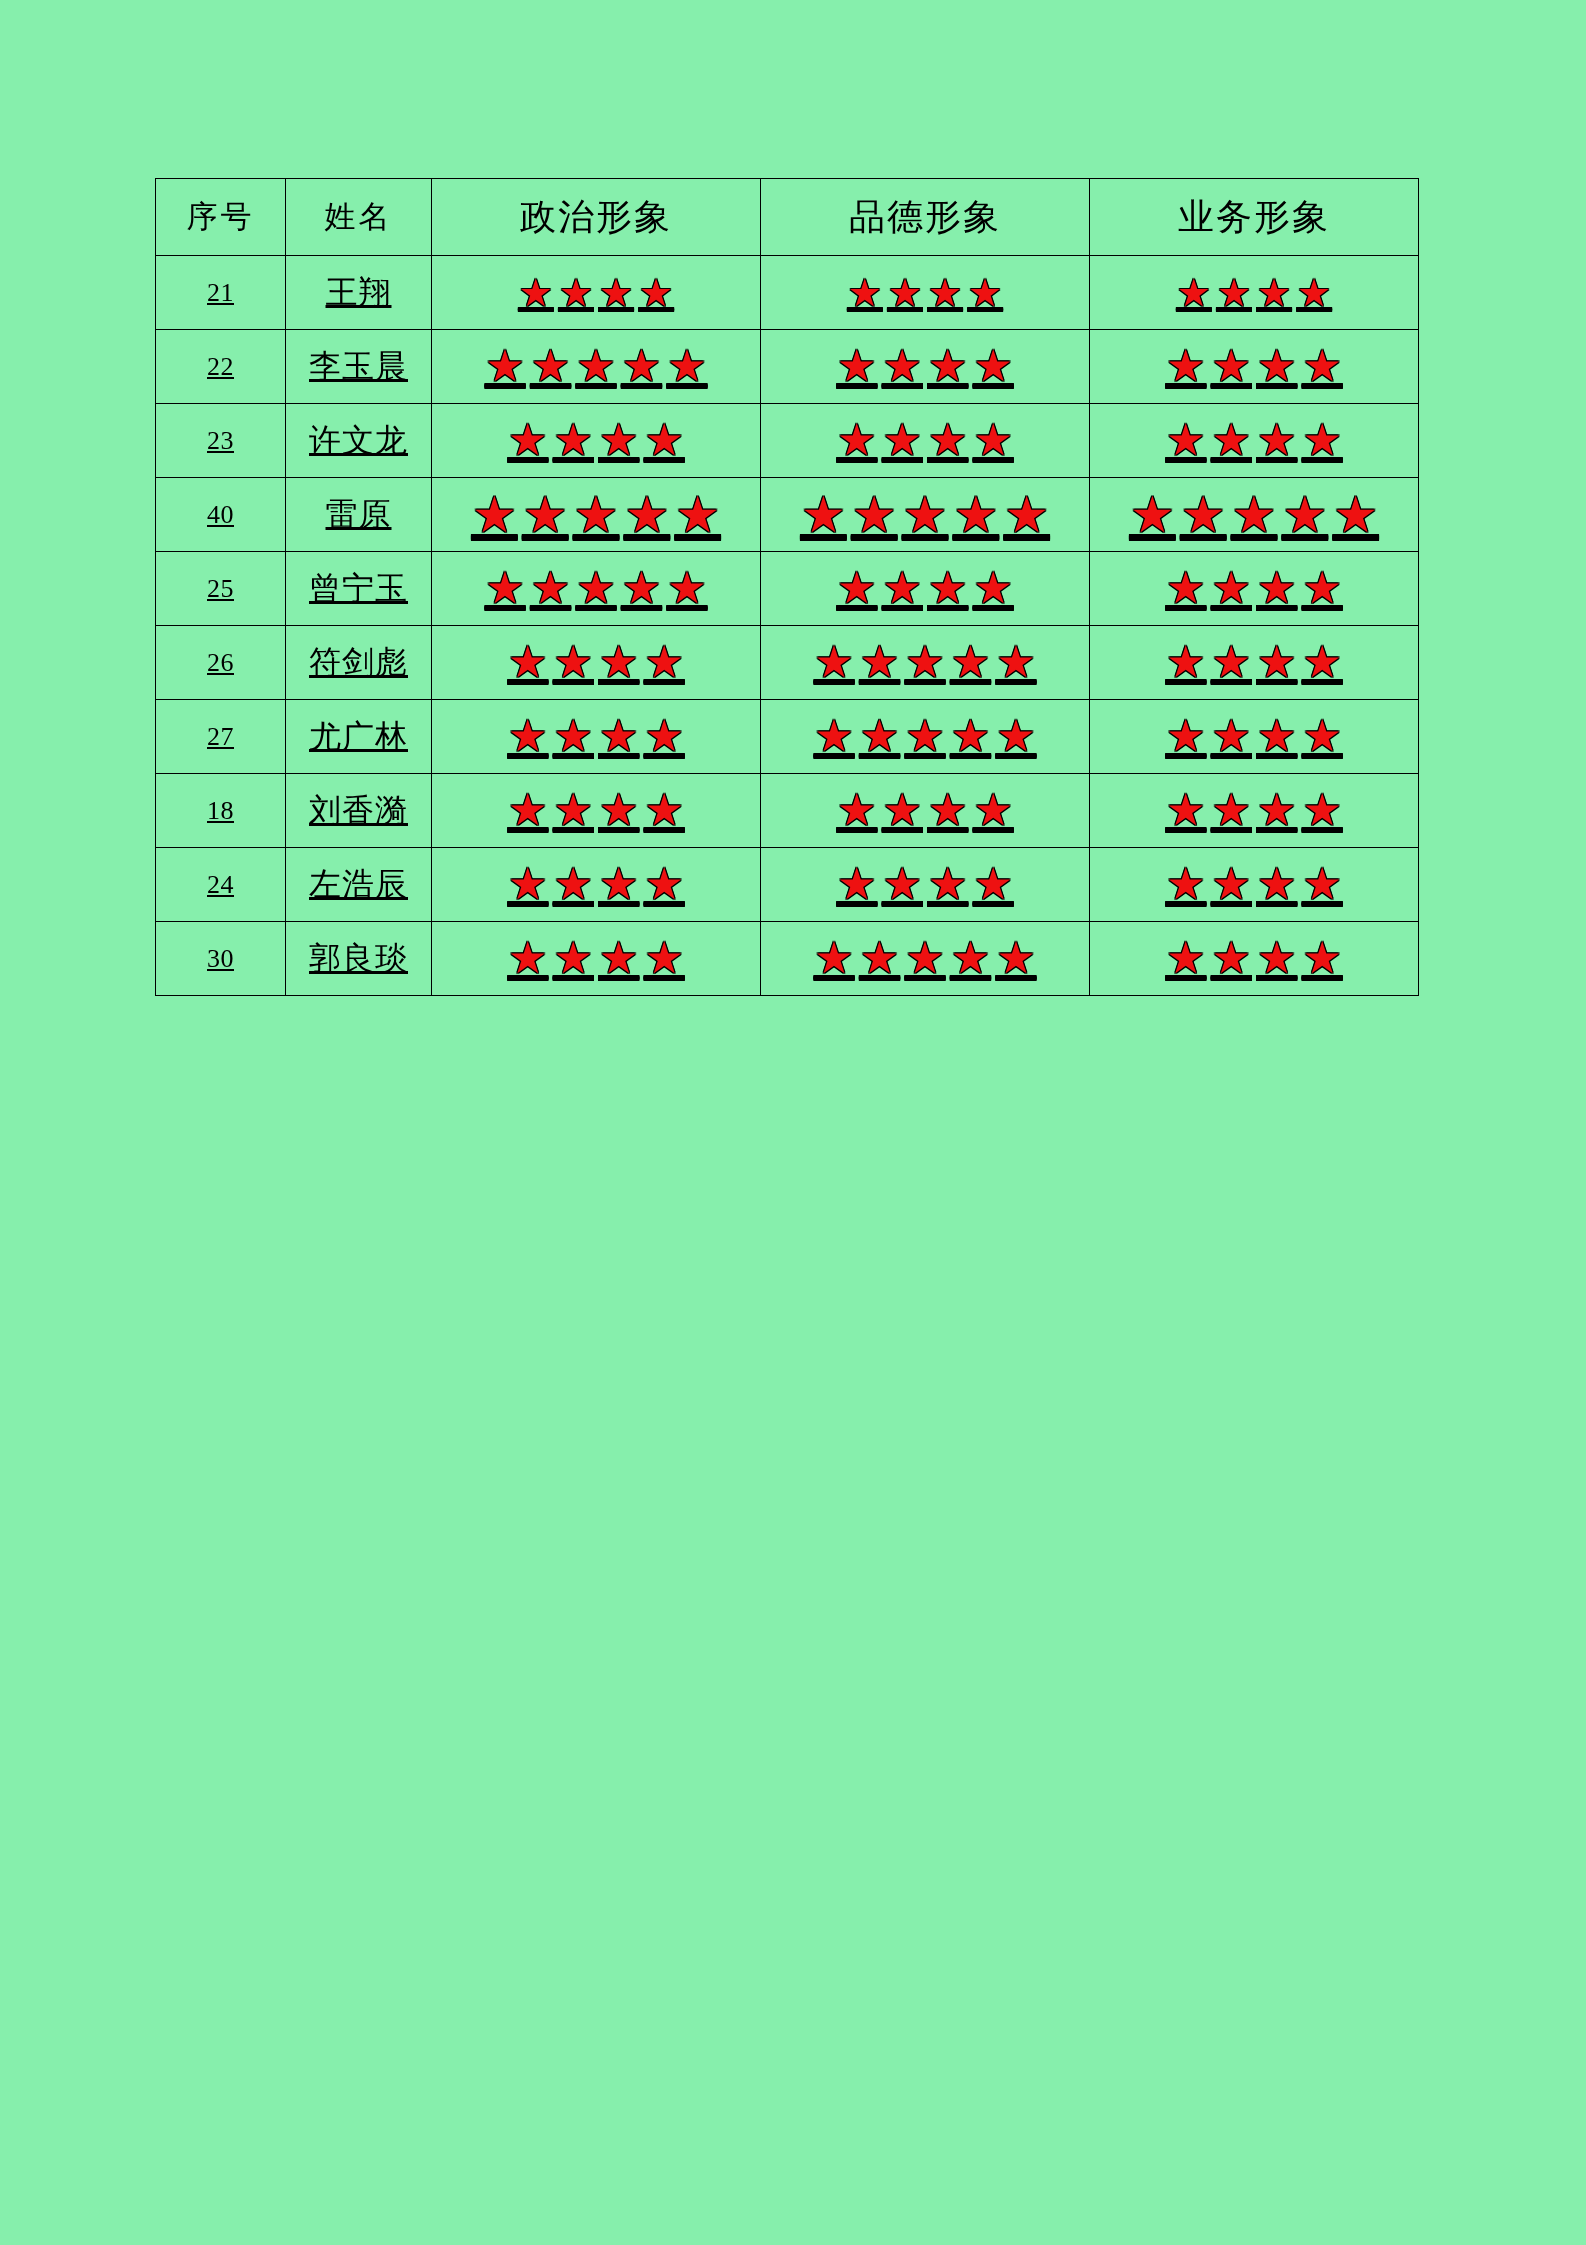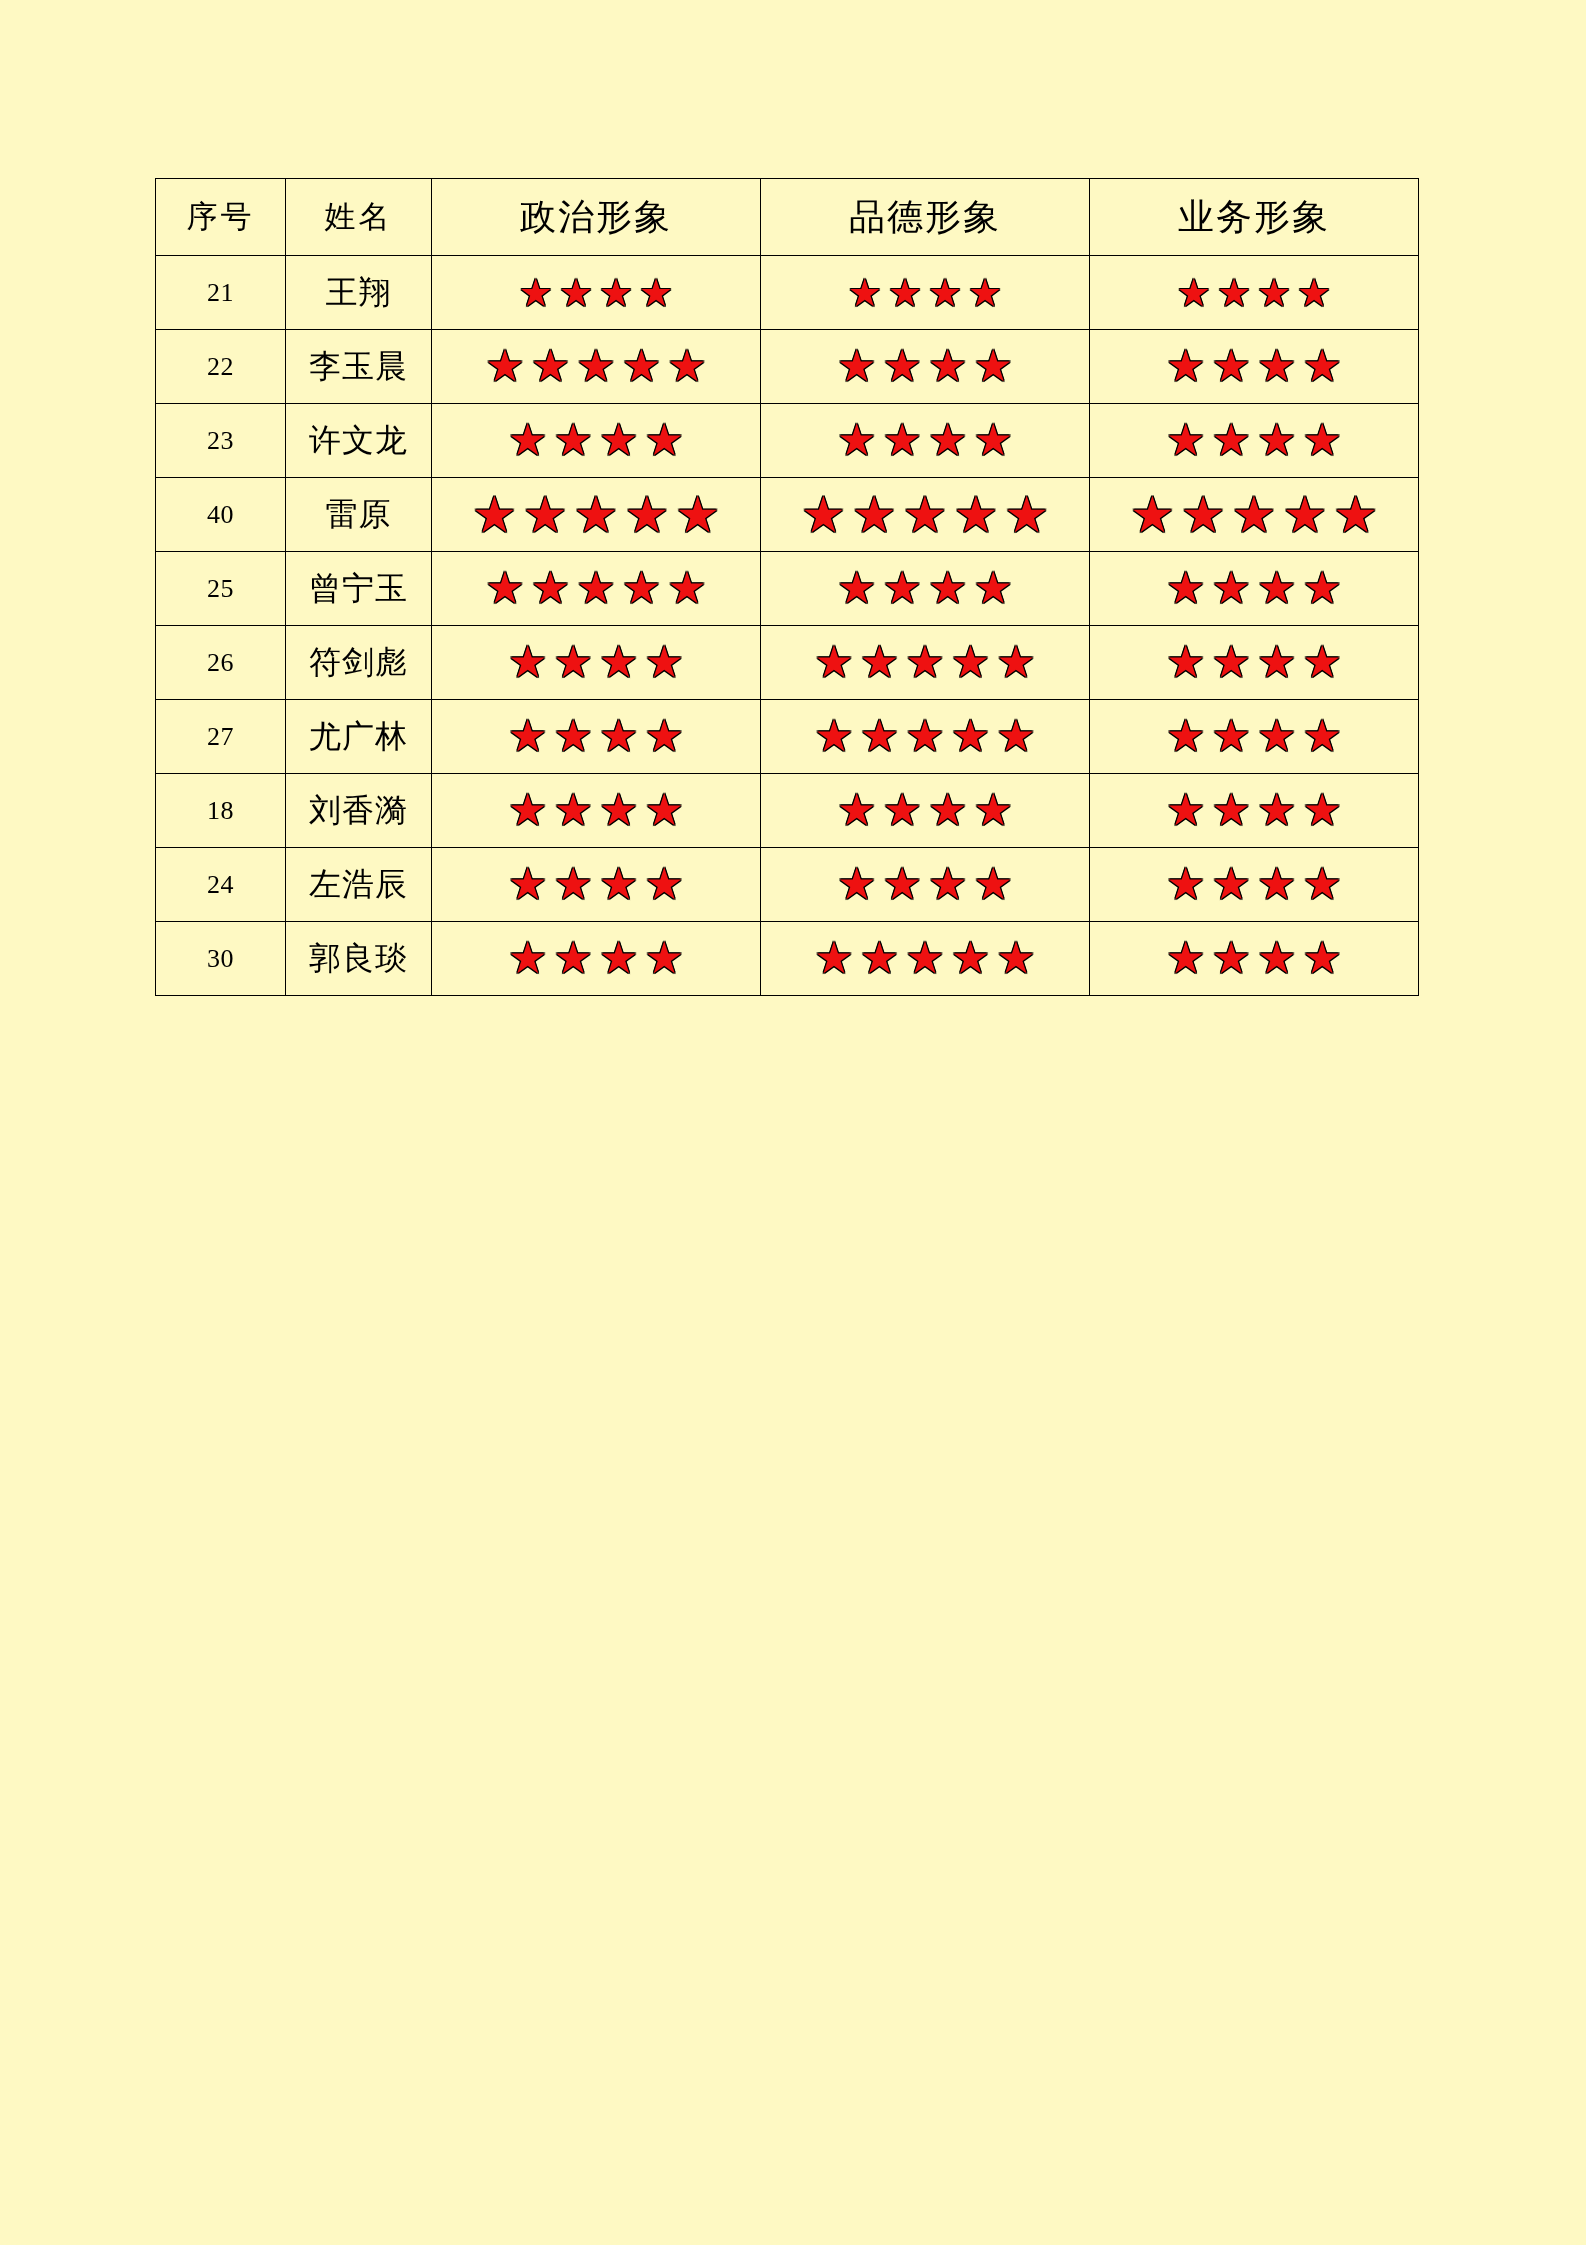--- a/index.html
+++ b/index.html
@@ -13,21 +13,21 @@
     font-family: "Liberation Serif", "DejaVu Serif", serif;
     color: #000000;
     position: relative;
   }
   .page {
     position: absolute;
     left: 0;
     top: 0;
     width: 1586px;
     height: 2245px;
-    background: #fef9c3;
+    background: #86efac;
   }
   .table-wrap {
     position: absolute;
     left: 155px;
     top: 178px;
     width: 1264px;
   }
   table.rating-table {
     border-collapse: collapse;
     width: 1264px;
@@ -49,20 +49,21 @@
     height: 76px;
     font-size: 36px;
     letter-spacing: 2px;
   }
   thead td.hd-small {
     font-size: 31px;
     letter-spacing: 3px;
   }
   tbody td {
     height: 73px;
+    text-decoration: underline;
   }
   td.idx {
     font-size: 26px;
     letter-spacing: 0.5px;
   }
   td.nm {
     font-size: 32px;
     letter-spacing: 1px;
   }
   td.stars {

